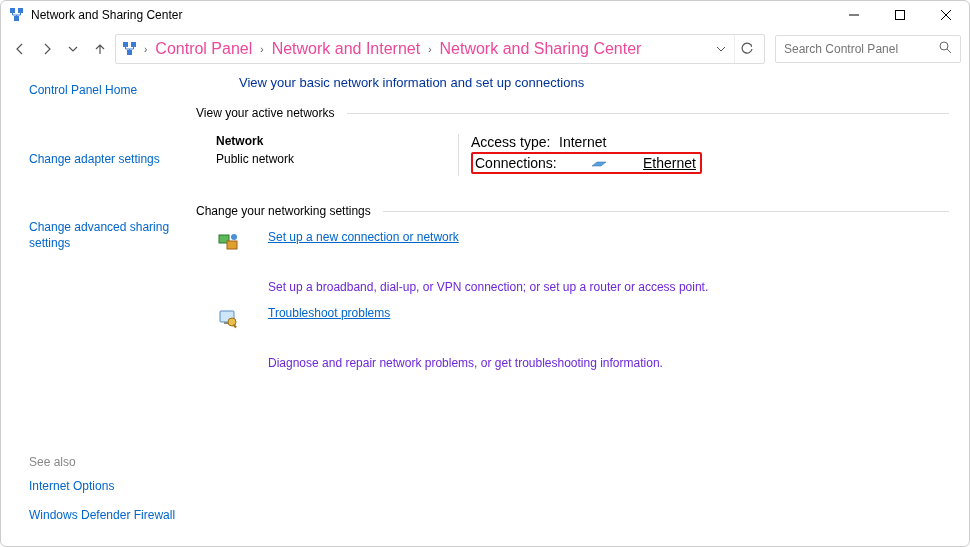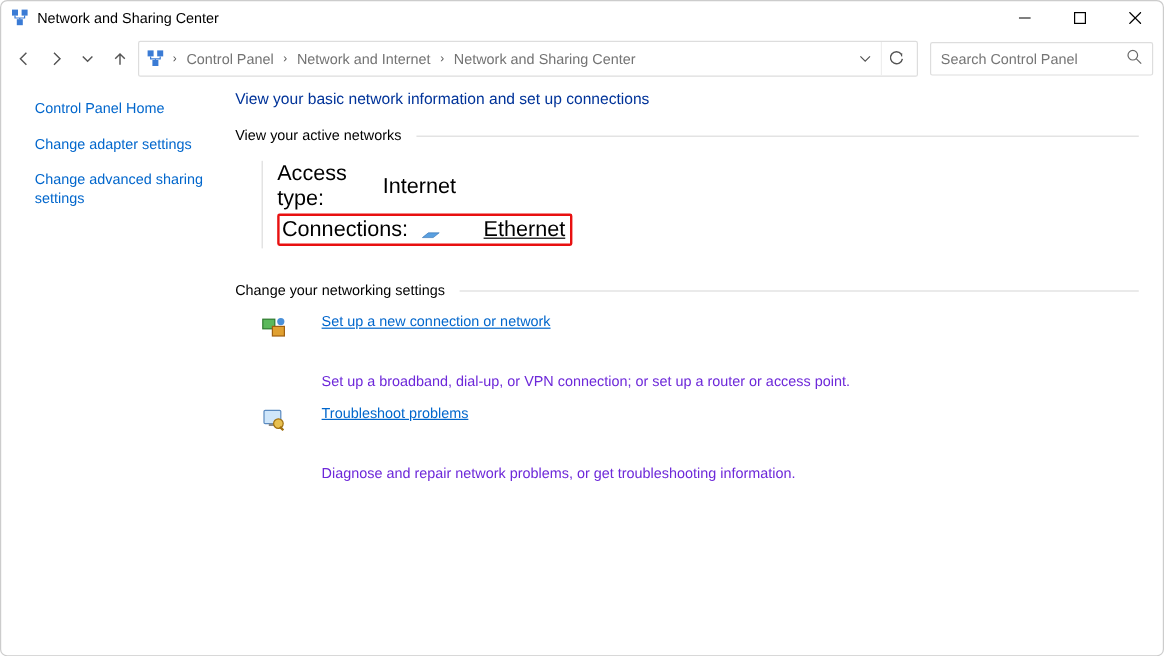--- a/index.html
+++ b/index.html
@@ -12,48 +12,48 @@
   .winbtns { margin-left: auto; display: flex; }
   .winbtn { width: 46px; height: 28px; display: flex; align-items: center; justify-content: center; }
   .winbtn svg { stroke: #000; stroke-width: 1; fill: none; }
 
   
   .navrow { display: flex; align-items: center; height: 40px; padding: 0 8px; gap: 4px; }
   .navbtn { width: 28px; height: 28px; display:flex; align-items:center; justify-content:center; color:#555;}
   .navbtn svg { stroke:#555; stroke-width:1.2; fill:none; }
   .addrbox { flex: 0 0 650px; height: 30px; border: 1px solid #ddd; border-radius: 2px; display: flex; align-items: center; padding: 0 6px; gap: 4px; }
   .addrbox .cp-icon { width:16px; height:16px; display:flex; align-items:center; justify-content:center;}
-  .addrbox .crumb { color:#737373; font-size:12px; padding:2px;}
+  .addrbox .crumb { color:#ec4899; font-size:16px; padding:2px;}
   .addrbox .sep { color:#555; font-size:10px; padding:0 2px;}
   .addrbox .spacer { flex:1; }
   .addrbox .drop { width:18px; display:flex; justify-content:center; color:#555;}
   .addrbox .refresh { width:24px; display:flex; justify-content:center; border-left:1px solid #eee; height:100%; align-items:center;}
   .searchbox { flex:1; height:28px; border:1px solid #ddd; border-radius:2px; display:flex; align-items:center; padding:0 8px; margin-left:6px; }
   .searchbox input { border:none; outline:none; flex:1; font-size:12px; color:#555; background:transparent;}
   .searchbox .sicon { color:#555; }
 
   
   .mainwrap { display:flex; height: calc(100% - 68px); }
-  .sidebar { width: 195px; padding: 14px 10px 10px 28px; display:flex; flex-direction:column; position:relative;}
+  .sidebar { width: 195px; padding: 14px 10px 10px 28px; display:flex; flex-direction:column; position:relative;gap:39px;}
   .sidebar a { color:#0066cc; font-size:12px; text-decoration:none; margin-bottom:14px; display:block; line-height:1.3;}
   .sidebar .home { color:#0066cc; }
   .sidebar .seealso-block { position:absolute; bottom:8px; left:28px; right:10px;}
   .sidebar .seealso { color:#888; margin-bottom:10px; display:block;}
 
   .content { flex:1; padding: 6px 20px 10px 0; }
-  .content h1 { color:#003399; font-size:13px; font-weight:400; margin-bottom:16px;}
+  .content h1 { color:#003399; font-size:13px; font-weight:400; margin-bottom:16px;margin-left:43px;}
   .section-title { color:#000; font-size:12px; margin-bottom:4px; display:flex; align-items:center;}
   .section-title .hr { flex:1; height:1px; background:#ddd; margin-left:12px;}
 
   .netbox { display:flex; margin:14px 0 28px 20px;}
   .netleft { width:240px; padding-right:10px;}
   .netleft .nname { font-weight:600; font-size:12px; margin-bottom:4px;}
   .netleft .ntype { font-size:12px;}
   .vdiv { width:1px; background:#ddd; margin:0 2px;}
-  .netright { padding-left:10px; font-size:18px;}
+  .netright { padding-left:10px; font-size:14px;}
   .netright .row { display:flex; align-items:center; margin-bottom:2px;}
   .netright .lbl { width:88px;}
   .netright .val { color:#000;}
   .netright .connlink { color:#000000;}
   .eth-icon { width:16px; height:12px; margin-right:4px; display:inline-block;}
   .redbox { border:2px solid #e81010; border-radius:2px; padding:1px 4px 1px 2px; display:inline-flex; align-items:center;gap:32px;}
 
   .taskitem { display:flex; margin:12px 0 0 20px; gap:28px;}
   .taskitem .ticon { width:24px; height:24px; display:flex; align-items:center; justify-content:center; flex-shrink:0;}
   .taskitem .tlink { color:#0066cc; font-size:12px; display:block; margin-bottom:4px;}
@@ -151,31 +151,40 @@
         </svg></span>
   </div>
 </div>
 
 <div class="mainwrap">
   <div class="sidebar">
     <a href="#" class="home">Control Panel Home</a>
     <a href="#">Change adapter settings</a>
     <a href="#">Change advanced sharing settings</a>
 
+    <div class="seealso-block">
+      <span class="seealso">See also</span>
+      <a href="#">Internet Options</a>
+      <a href="#">Windows Defender Firewall</a>
+    </div>
   </div>
 
   <div class="content">
     <h1>View your basic network information and set up connections</h1>
 
     <div class="section-title">
       <span>View your active networks</span>
       <span class="hr"></span>
     </div>
 
     <div class="netbox">
+      <div class="netleft">
+        <div class="nname">Network</div>
+        <div class="ntype">Public network</div>
+      </div>
       <div class="vdiv"></div>
       <div class="netright">
         <div class="row">
           <span class="lbl">Access type:</span>
           <span class="val">Internet</span>
         </div>
         <div class="row">
           <span class="redbox">
             <span class="lbl" style="width:84px">Connections:</span>
             <span class="eth-icon">

